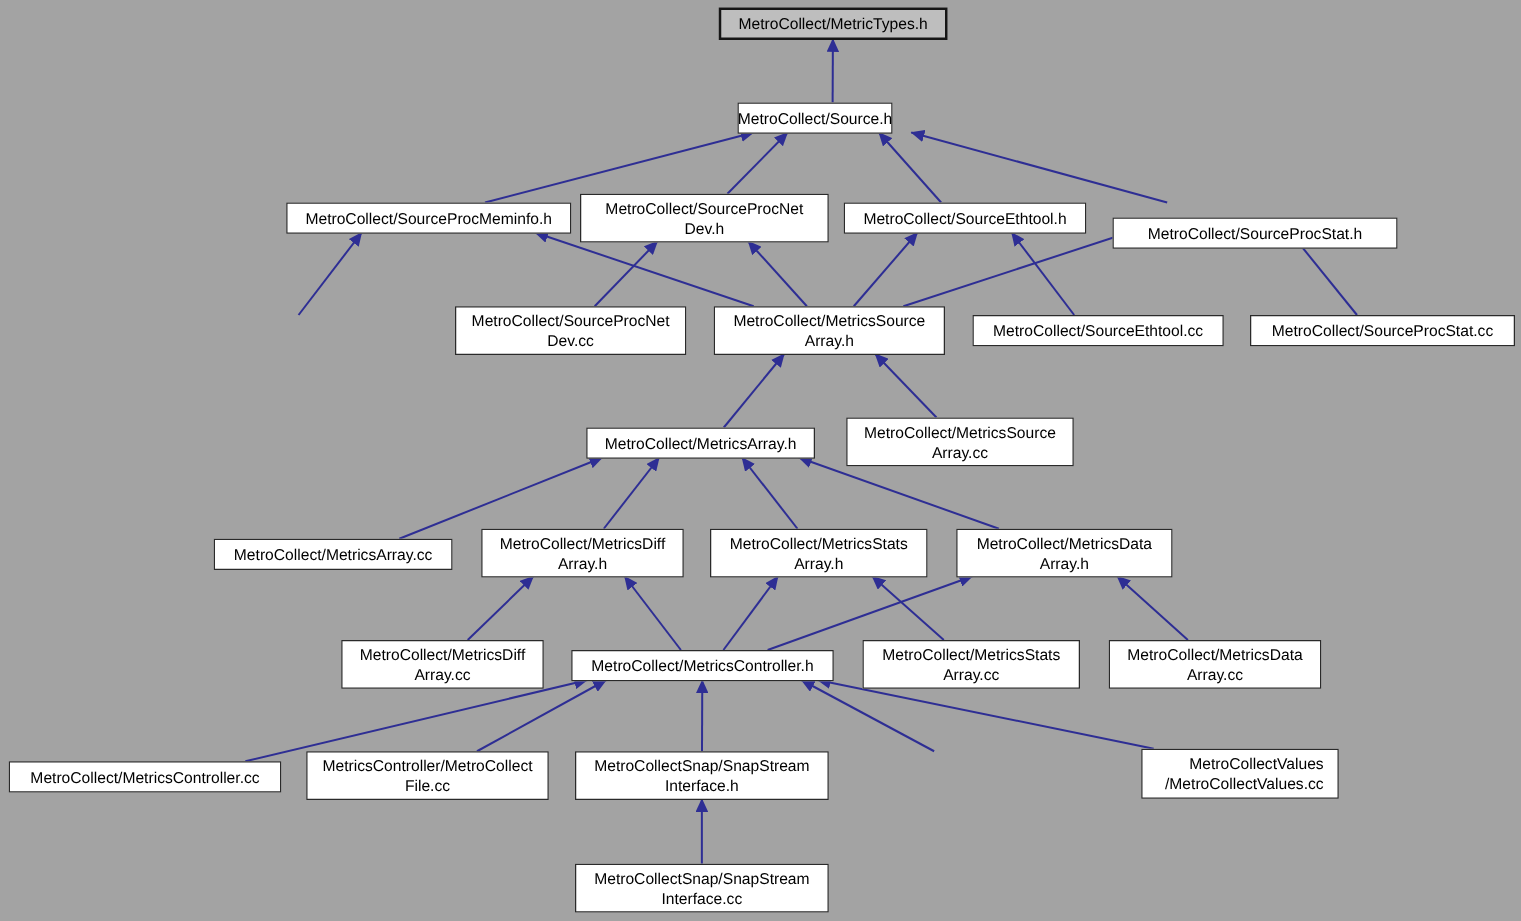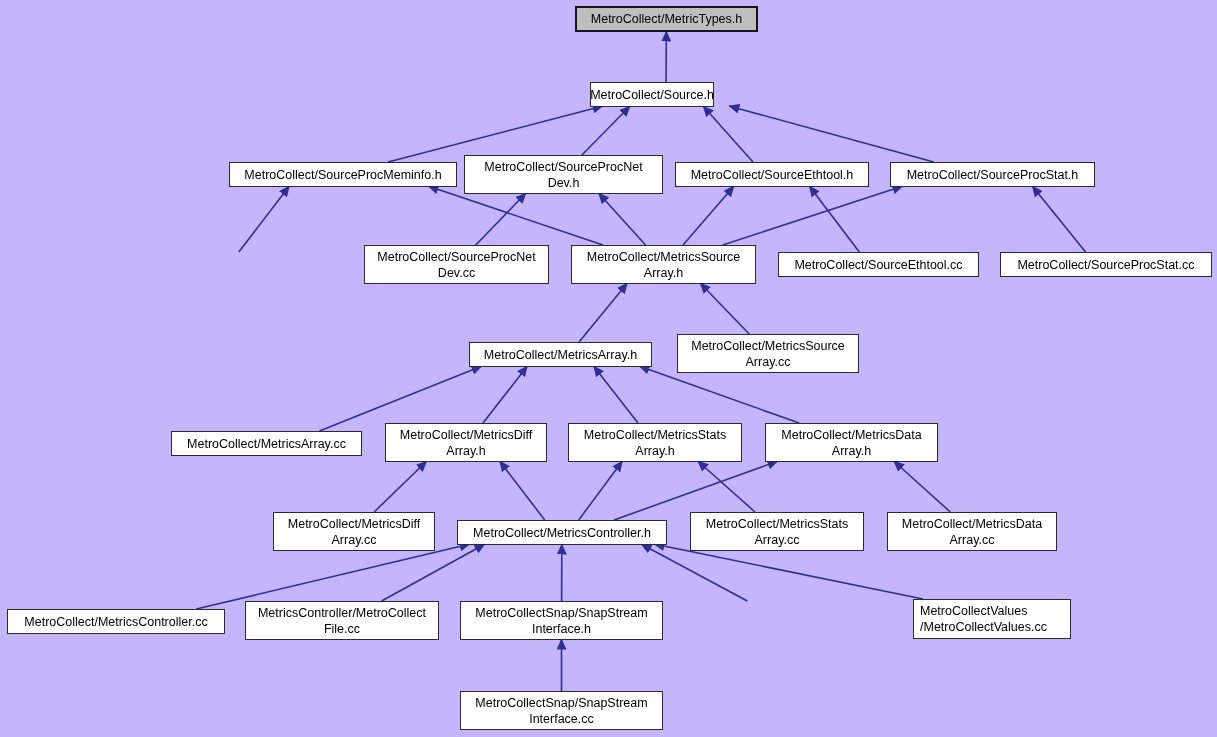--- a/index.html
+++ b/index.html
@@ -1,20 +1,20 @@
 <!DOCTYPE html>
 <html><head>
 <meta charset="utf-8">
 <style>
   html, body { margin: 0; padding: 0; background: #ffffff; }
   #graph {
     position: relative;
     width: 1217px;
     height: 737px;
-    background: #c4b5fd;
+    background: #a3a3a3;
     font-family: "Liberation Sans", "DejaVu Sans", sans-serif;
     overflow: hidden;
   }
   #edge-layer {
     position: absolute;
     left: 0; top: 0;
     width: 1217px; height: 737px;
     pointer-events: none;
   }
   .node {
@@ -33,22 +33,22 @@
     padding: 0 3px;
     cursor: pointer;
   }
   .node.root {
     border: 2px solid #161616;
     background: #bebebe;
     cursor: default;
   }
   .node.left {
     justify-content: flex-start;
-    text-align: left;
-    padding-left: 6px;
+    text-align: right;
+    padding-left: 18px;
   }
 </style>
 </head>
 <body>
 
 <div id="graph">
 
   <svg id="edge-layer" width="1217" height="737" viewBox="0 0 1217 737">
     <defs>
       <marker id="arrow" markerUnits="userSpaceOnUse" markerWidth="12" markerHeight="10" refX="10.5" refY="5" orient="auto">
@@ -90,21 +90,21 @@
       </g>
   </svg>
 
   <div class="node root" style="left:575px;top:6px;width:183px;height:26px">MetroCollect/MetricTypes.h</div>
   <div class="node" style="left:590px;top:82px;width:124px;height:25px">MetroCollect/Source.h</div>
 
   <div class="node" style="left:229px;top:162px;width:228px;height:25px">MetroCollect/SourceProcMeminfo.h</div>
   <div class="node" style="left:464px;top:155px;width:199px;height:39px">MetroCollect/SourceProcNet
 Dev.h</div>
   <div class="node" style="left:675px;top:162px;width:194px;height:25px">MetroCollect/SourceEthtool.h</div>
-  <div class="node" style="left:890px;top:162px;width:205px;height:25px">MetroCollect/SourceProcStat.h</div>
+  <div class="node" style="left:890px;top:174px;width:228px;height:25px">MetroCollect/SourceProcStat.h</div>
 
   <div class="node" style="left:364px;top:245px;width:185px;height:39px">MetroCollect/SourceProcNet
 Dev.cc</div>
   <div class="node" style="left:571px;top:245px;width:185px;height:39px">MetroCollect/MetricsSource
 Array.h</div>
   <div class="node" style="left:1000px;top:252px;width:212px;height:25px">MetroCollect/SourceProcStat.cc</div>
   <div class="node" style="left:778px;top:252px;width:201px;height:25px">MetroCollect/SourceEthtool.cc</div>
 
   <div class="node" style="left:469px;top:342px;width:183px;height:25px">MetroCollect/MetricsArray.h</div>
   <div class="node" style="left:677px;top:334px;width:182px;height:39px">MetroCollect/MetricsSource

